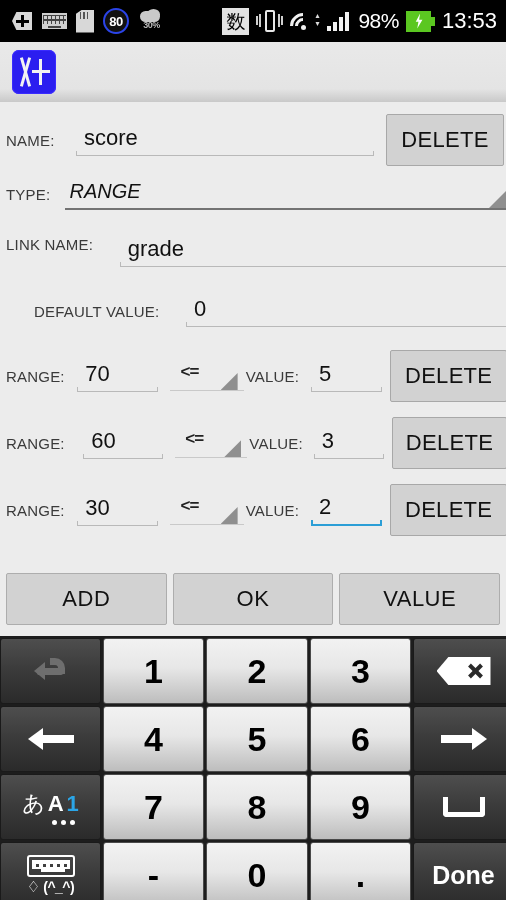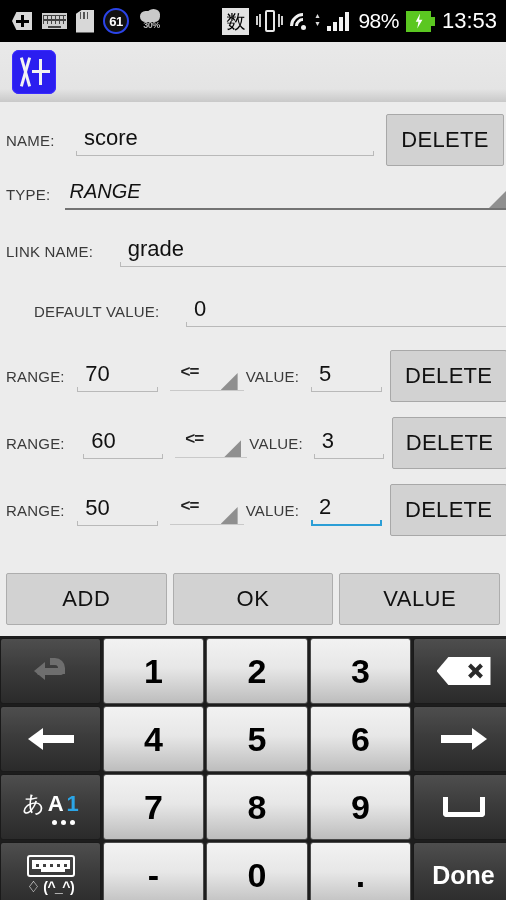--- a/index.html
+++ b/index.html
@@ -241,21 +241,21 @@
           <span class="pv"></span>
           <span class="ph"></span>
         </span>
       <span class="ic ic-kbd">
           <span class="kb"></span>
         </span>
       <span class="ic ic-sd">
           <span class="body"></span>
           <span class="pins"></span>
         </span>
-      <span class="ic ic-98">61</span>
+      <span class="ic ic-98">80</span>
       <span class="ic ic-cloud">
           <span class="c1"></span>
           <span class="c2"></span>
           <span class="t">30%</span>
         </span>
     </div>
     <div class="sb-right">
       <span class="ic ic-ime">数</span>
       <span class="ic ic-vib">
         <span class="ph2"></span>
@@ -306,21 +306,21 @@
     </div>
 
     <div class="row" style="top:76px; align-items:center;">
       <span class="lbl" style="margin-left:2px; width:52px;">TYPE:</span>
       <div class="spinner" style="width:446px; margin-left:8px;">
         <span class="sval">RANGE</span>
         <span class="tri"></span>
       </div>
     </div>
 
-    <div class="row" style="top:134px; align-items:center;">
+    <div class="row" style="top:134px; align-items:flex-start;">
       <span class="lbl" style="margin-left:2px; width:108px;">LINK NAME:</span>
       <div class="field" style="width:388px; margin-left:6px;">
         <span class="fval">grade</span>
       </div>
     </div>
 
     <div class="row" style="top:194px; align-items:center;margin-left:28px;">
       <span class="lbl" style="margin-left:2px; width:148px;">DEFAULT VALUE:</span>
       <div class="field" style="width:348px; margin-left:4px;">
         <span class="fval">0</span>
@@ -355,21 +355,21 @@
       <span class="lbl" style="margin-left:2px; width:62px;">VALUE:</span>
       <div class="field" style="width:72px; margin-left:4px;">
         <span class="fval">3</span>
       </div>
       <div class="delbtn" style="margin-left:8px;">DELETE</div>
     </div>
 
     <div class="row" style="top:382px; align-items:center;">
       <span class="lbl" style="margin-left:2px; width:68px;">RANGE:</span>
       <div class="field" style="width:82px; margin-left:4px;">
-        <span class="fval">50</span>
+        <span class="fval">30</span>
       </div>
       <div class="opspin" style="margin-left:12px;">
         <span class="opv">&lt;=</span>
         <span class="tri"></span>
       </div>
       <span class="lbl" style="margin-left:2px; width:62px;">VALUE:</span>
       <div class="field focused" style="width:72px; margin-left:4px;">
         <span class="fval">2</span>
       </div>
       <div class="delbtn" style="margin-left:8px;">DELETE</div>

